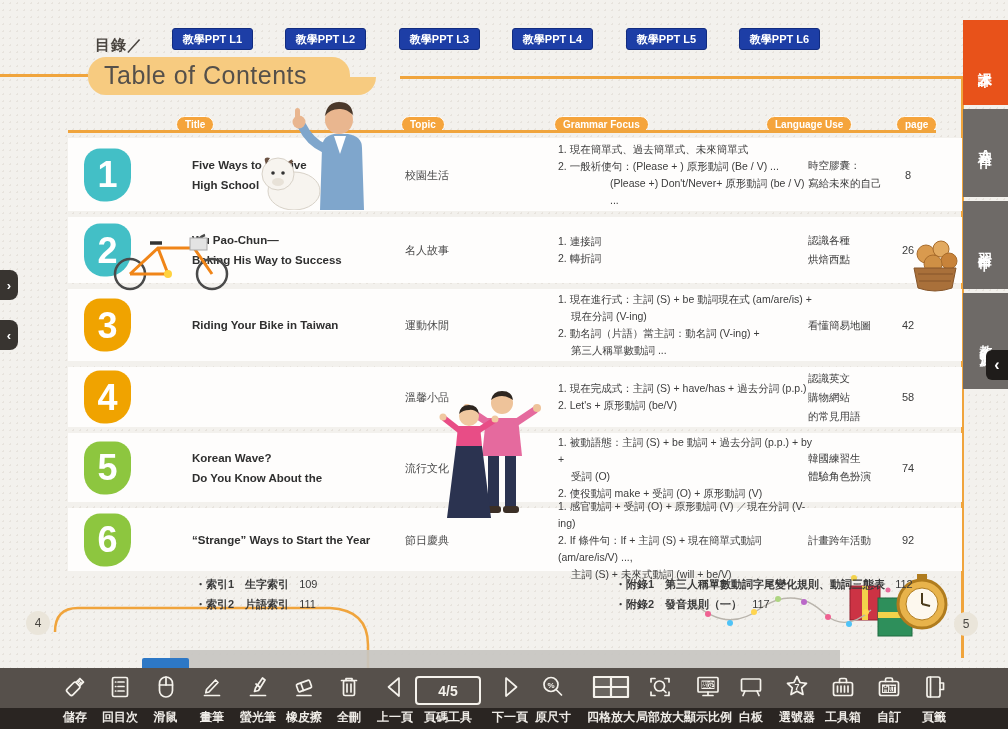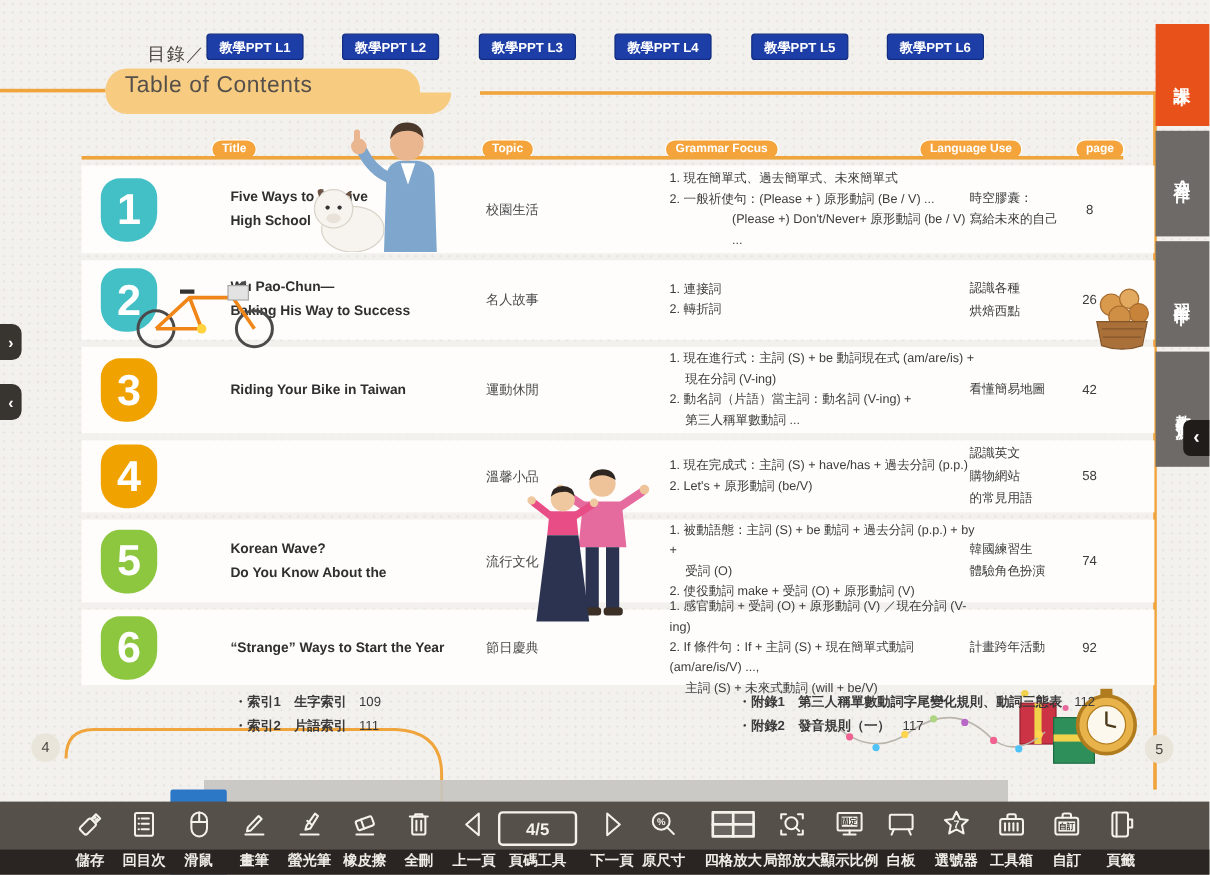--- a/index.html
+++ b/index.html
@@ -7,24 +7,24 @@
   #app{position:relative;width:1008px;height:729px;overflow:hidden;
        background-color:#f3f1ed;
        background-image:radial-gradient(#e7e3dd 1px, transparent 1px);
        background-size:7px 7px;}
   .abs{position:absolute;}
   
   .pptbtn{position:absolute;top:28px;width:79px;height:20px;background:#1d3ea6;border:1px solid #122c80;
           border-radius:3px;color:#fff;font-size:11px;font-weight:bold;display:flex;align-items:center;
           justify-content:center;cursor:pointer;}
   
-  .catalog{position:absolute;left:95px;top:36px;font-size:15px;font-weight:normal;color:#4a4540;letter-spacing:1px;margin-left:28px;}
+  .catalog{position:absolute;left:95px;top:36px;font-size:15px;font-weight:bold;color:#4a4540;letter-spacing:1px;}
   .banner-pill{position:absolute;left:88px;top:57px;width:262px;height:38px;background:#f7cb80;border-radius:18px;}
   .banner-tail{position:absolute;left:200px;top:77px;width:176px;height:18px;background:#f7cb80;border-radius:0 0 18px 0;}
-  .banner-text{position:absolute;left:104px;top:61px;font-size:19px;color:#55504a;letter-spacing:.5px;}
+  .banner-text{position:absolute;left:104px;top:61px;font-size:25px;color:#55504a;letter-spacing:.5px;}
   .hline{position:absolute;background:#f0a43c;}
   
   .colpill{position:absolute;top:116px;height:15px;background:#f5a43c;border:1px solid #fff;border-radius:9px;
            color:#fff;font-size:10px;font-weight:bold;display:flex;align-items:center;justify-content:center;padding:0 8px;}
   
   .row{position:absolute;left:68px;width:894px;background:#fefdfc;}
   .numbadge{position:absolute;left:16px;top:50%;transform:translateY(-50%);width:47px;height:53px;
             border-radius:16px 16px 24px 20px;color:#fff;font-size:36px;font-weight:bold;
             display:flex;align-items:center;justify-content:center;}
   .cell{position:absolute;top:50%;transform:translateY(-50%);}

